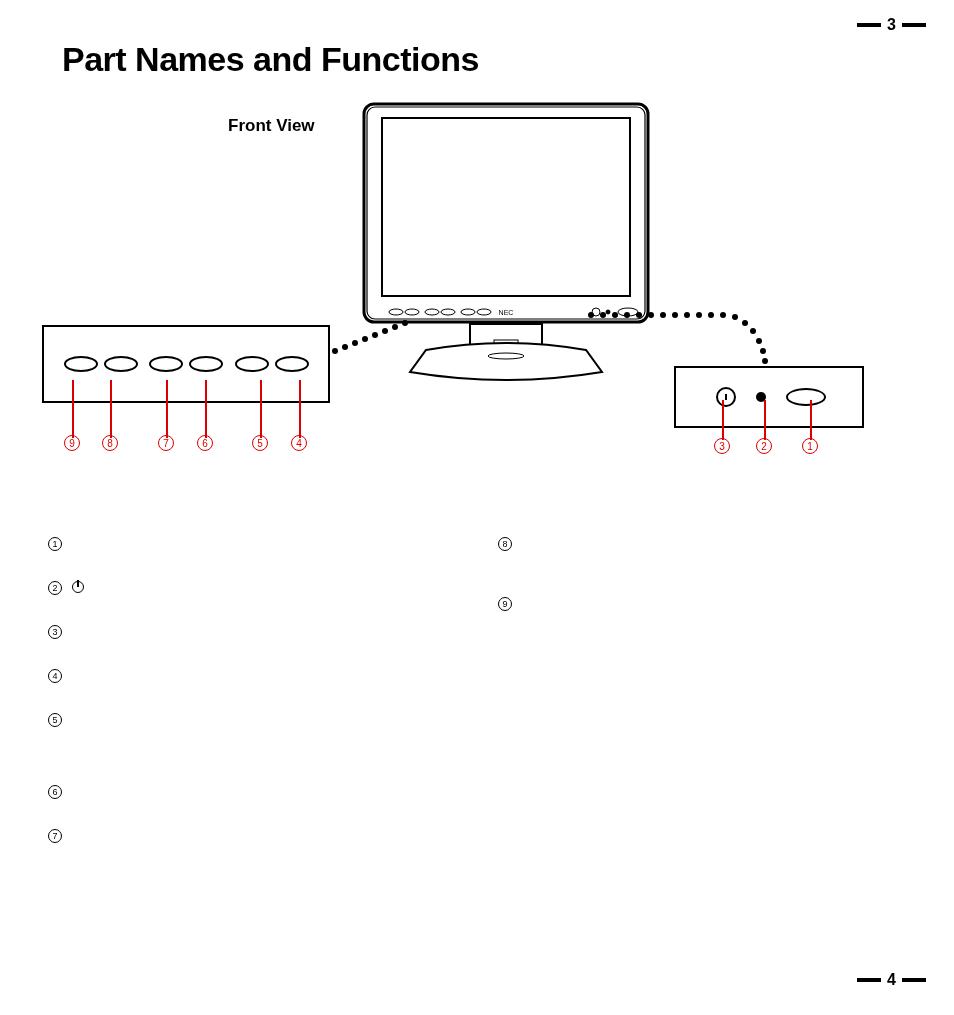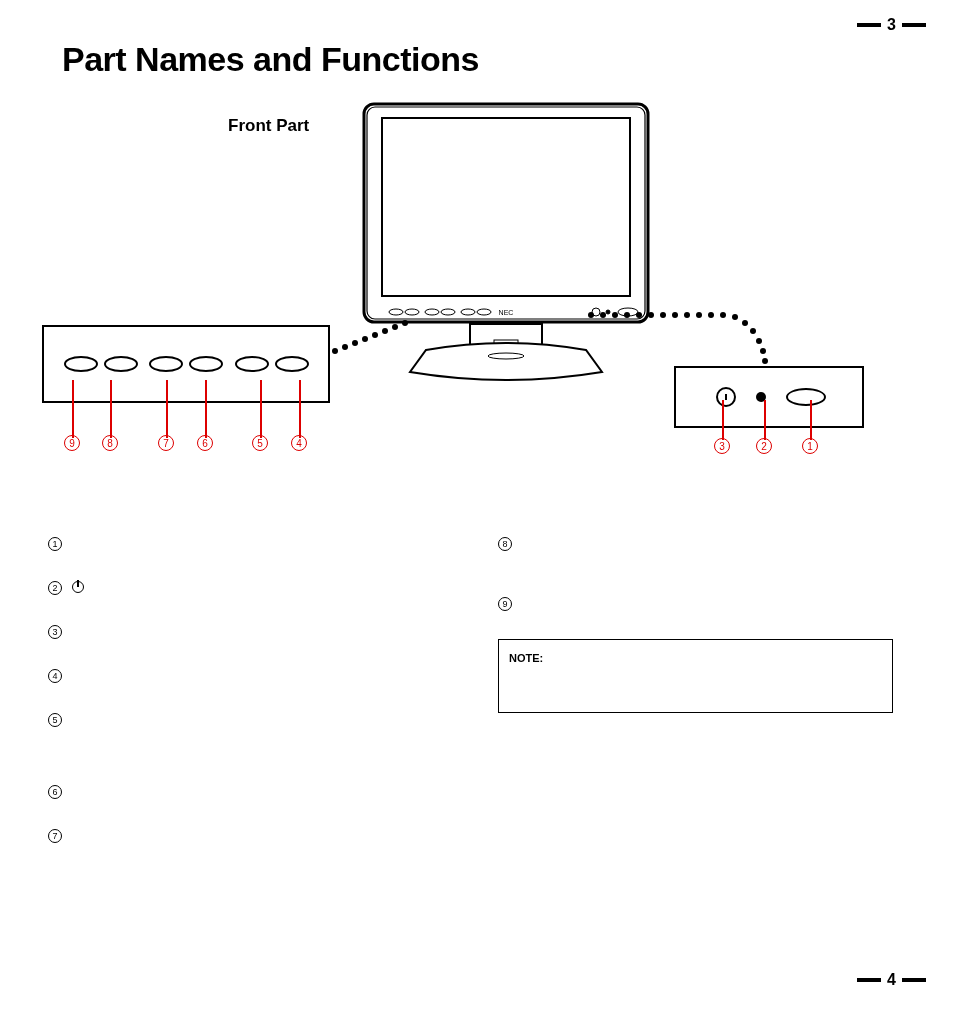--- a/index.html
+++ b/index.html
@@ -162,21 +162,21 @@
 <body>
 
 <div class="page-num-bar pnb-top">
   <div class="dash"></div>
   <span class="pn">3</span>
   <div class="dash"></div>
 </div>
 
 <h1 class="title">Part Names and Functions</h1>
 
-<div class="fv-label">Front Part</div>
+<div class="fv-label">Front View</div>
 
 <div class="diagram">
 
   <svg class="monitor" viewBox="0 0 300 290">
 
     <rect x="8" y="8" width="284" height="218" rx="10" ry="10" fill="#fff" stroke="#000" stroke-width="3"></rect>
     <rect x="11" y="11" width="278" height="212" rx="8" ry="8" fill="#fff" stroke="#000" stroke-width="1.2"></rect>
 
     <rect x="26" y="22" width="248" height="178" fill="#fff" stroke="#000" stroke-width="2"></rect>
 
@@ -316,24 +316,20 @@
 
   <div class="col">
     <div class="item-row" style="margin-bottom:44px;">
       <div class="bullet-circ">8</div>
       <div class="item-body"></div>
     </div>
     <div class="item-row">
       <div class="bullet-circ">9</div>
       <div class="item-body"></div>
     </div>
-    <div class="note-box">
-      <span class="note-label">NOTE:</span>
-      <span></span>
-    </div>
   </div>
 </div>
 
 <div class="page-num-bar pnb-bot">
   <div class="dash"></div>
   <span class="pn">4</span>
   <div class="dash"></div>
 </div>
 
 </body></html>

